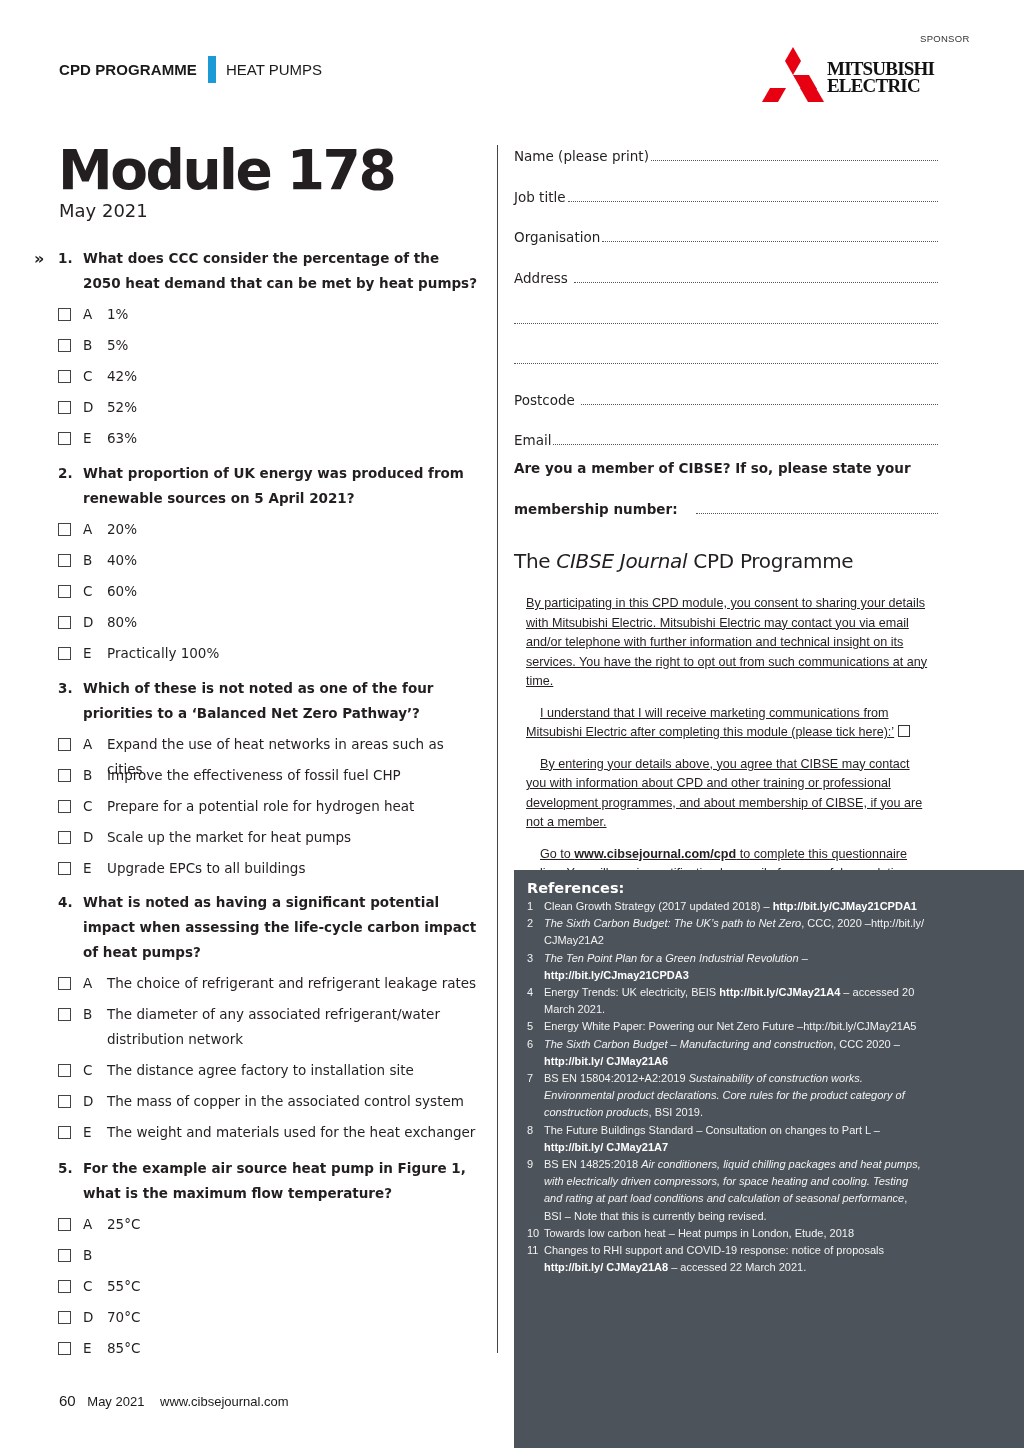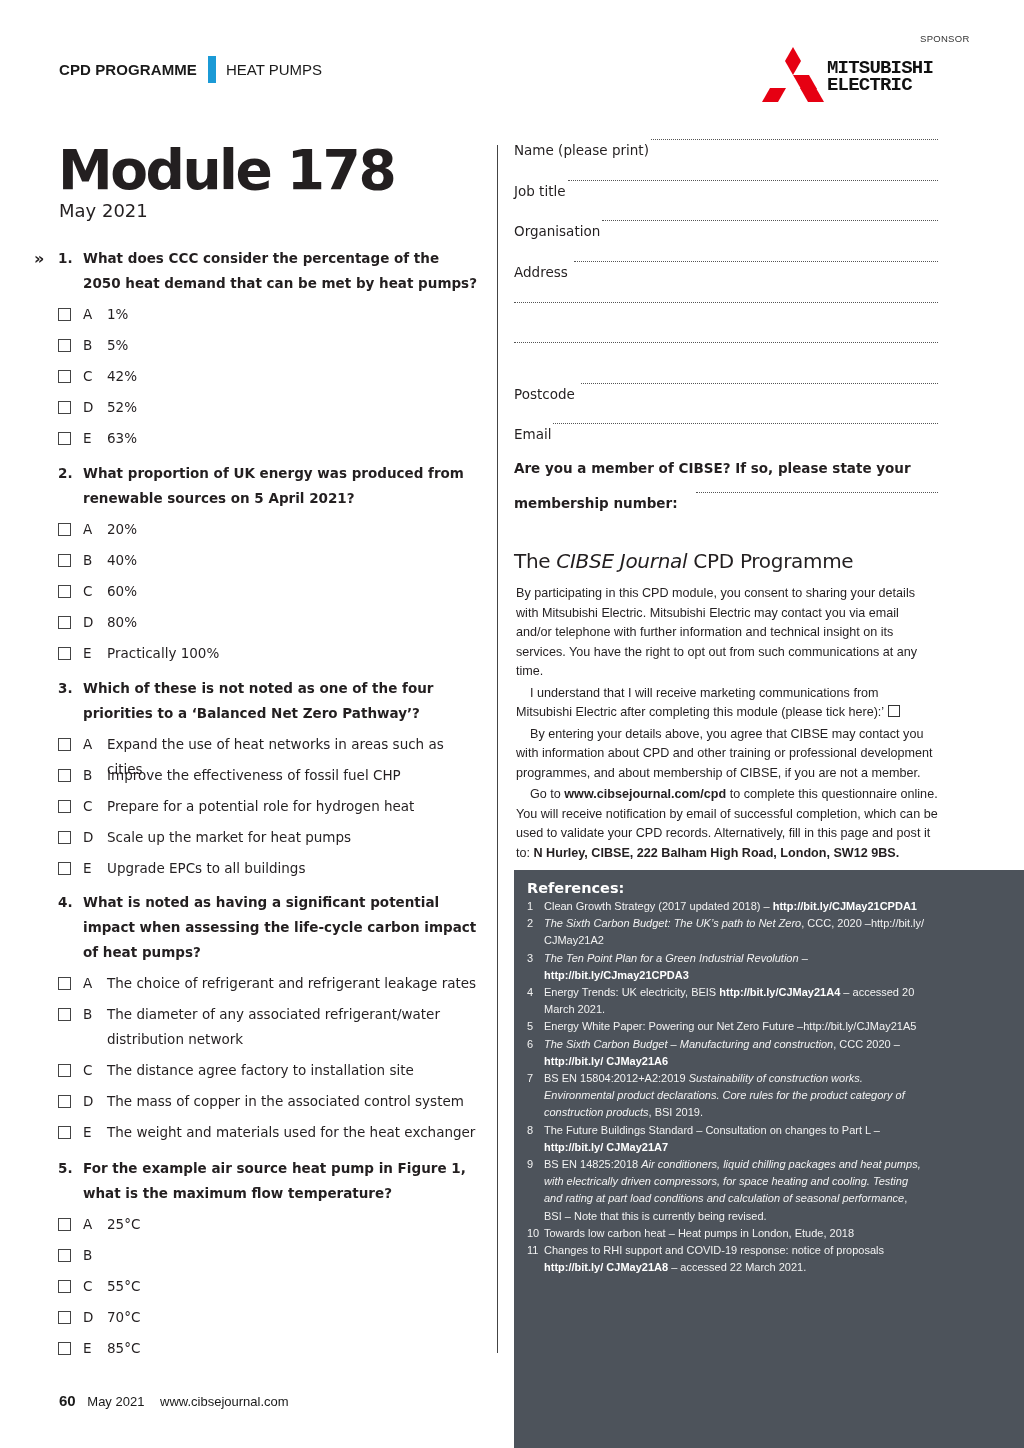--- a/index.html
+++ b/index.html
@@ -8,67 +8,67 @@
 
   
   .hdr { position: absolute; left: 59px; top: 56px; display: flex; align-items: center; }
   .hdr-prog { font-family: "Liberation Sans", sans-serif; font-weight: bold; font-size: 15px; letter-spacing: 0.1px; color: #1a1a1a; }
   .hdr-bar { width: 8px; height: 27px; background: #1b9ad6; margin: 0 10px 0 11px; }
   .hdr-topic { font-family: "Liberation Sans", sans-serif; font-size: 15px; color: #1a1a1a; }
 
   .sponsor { position: absolute; left: 920px; top: 33px; font-family: "Liberation Sans", sans-serif; font-size: 9.5px; color: #333; letter-spacing: 0.3px; }
   .logo { position: absolute; left: 762px; top: 47px; width: 182px; height: 55px; }
   .logo-mark { position: absolute; left: 0; top: 0; width: 62px; height: 55px; }
-  .logo-text { position: absolute; left: 65px; top: 13px; font-family: Liberation Mono, monospace; font-weight: bold; font-size: 19px; line-height: 17px; color: #111; letter-spacing: -0.8px; }
+  .logo-text { position: absolute; left: 65px; top: 13px; font-family: Liberation Serif, serif; font-weight: bold; font-size: 19px; line-height: 17px; color: #111; letter-spacing: -0.8px; }
 
   
   .title { position: absolute; left: 58px; top: 138px; font-family: "DejaVu Sans", sans-serif; font-weight: bold; font-size: 55px; letter-spacing: -2.5px; color: #231f20; }
   .subtitle { position: absolute; left: 59px; top: 200px; font-size: 18px; color: #231f20; }
 
   
   .q { position: absolute; left: 58px; width: 420px; font-size: 13.5px; font-weight: bold; line-height: 25px; color: #231f20; }
   .q .num { position: absolute; left: 0; top: 0; }
   .q .txt { display: block; margin-left: 25px; }
   .arrows { position: absolute; left: -24px; top: 0; font-weight: bold; font-size: 16px; color: #231f20; }
 
   .opt { position: absolute; left: 58px; width: 420px; font-size: 13.5px; line-height: 25px; color: #231f20; }
   .opt .cb { position: absolute; left: 0; top: 6px; width: 13px; height: 13px; border: 1.3px solid #444; background: #fff; }
   .opt .letter { position: absolute; left: 25px; top: 0; }
   .opt .otext { display: block; margin-left: 49px; }
 
   
   .divider { position: absolute; left: 497px; top: 145px; width: 1.3px; height: 1208px; background: #444; }
 
   
-  .field { position: absolute; left: 514px; width: 424px; display: flex; align-items: flex-start; font-size: 13.5px; color: #231f20; height: 22px; }
+  .field { position: absolute; left: 514px; width: 424px; display: flex; align-items: flex-end; font-size: 13.5px; color: #231f20; height: 22px; }
   .field .flabel { white-space: nowrap; }
   .field .dots { flex: 1; border-bottom: 1.5px dotted #555; margin-left: 2px; height: 1px; transform: translateY(-3px); }
   .field.bold { font-weight: bold; gap: 12px; }
   .member-q { position: absolute; left: 514px; top: 460px; font-size: 13.5px; font-weight: bold; color: #231f20; }
 
   
   .cpd-h { position: absolute; left: 514px; top: 549px; font-size: 20px; color: #231f20; letter-spacing: -0.3px; }
   .cpd-h i { font-style: italic; margin-top: 11px; }
   .cpd-body { position: absolute; left: 514px; top: 582px; width: 426px; font-family: "Liberation Sans", sans-serif; font-size: 12.6px; line-height: 19.5px; color: #231f20; }
-  .cpd-body p { margin: 2px; }
+  .cpd-body p { margin: 12px; text-decoration: underline; }
   .cpd-body p.ind { text-indent: 14px; }
   .cpd-body b { font-weight: bold; }
   .tick-box { display: inline-block; width: 12px; height: 12px; border: 1.2px solid #333; vertical-align: -1px; margin-left: 4px; }
 
   
   .refs { position: absolute; left: 514px; top: 870px; width: 510px; height: 578px; background: #4d535b; color: #ffffff; padding: 10px 14px 0 13px; }
   .refs-h { font-size: 14.5px; font-weight: bold; margin-bottom: 2px; }
   .ref { position: relative; font-family: "Liberation Sans", sans-serif; font-size: 11px; line-height: 17.2px; padding-left: 17px; width: 400px; color: #f2f2f2; }
   .ref .rn { position: absolute; left: 0; top: 0; }
   .ref i { font-style: italic; }
   .ref b { font-weight: bold; color: #fff; }
 
   
   .footer { position: absolute; left: 59px; top: 1392px; font-family: "Liberation Sans", sans-serif; font-size: 13px; color: #1a1a1a; }
-  .footer .pg { font-weight: bold; font-size: 15px; margin-right: 8px; }
+  .footer .pg { font-weight: normal; font-size: 15px; margin-right: 8px; }
   .footer .fm { margin-right: 12px; }
 </style>
 </head>
 <body>
 
 <div class="hdr">
   <span class="hdr-prog">CPD PROGRAMME</span>
   <span class="hdr-bar"></span>
   <span class="hdr-topic">HEAT PUMPS</span>
 </div>

